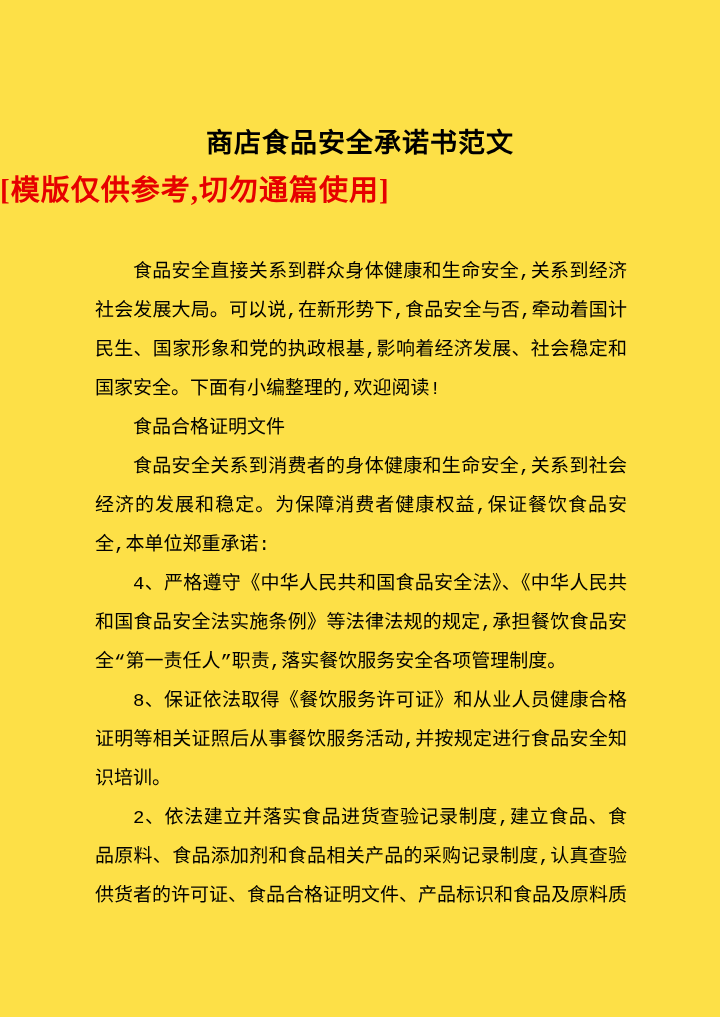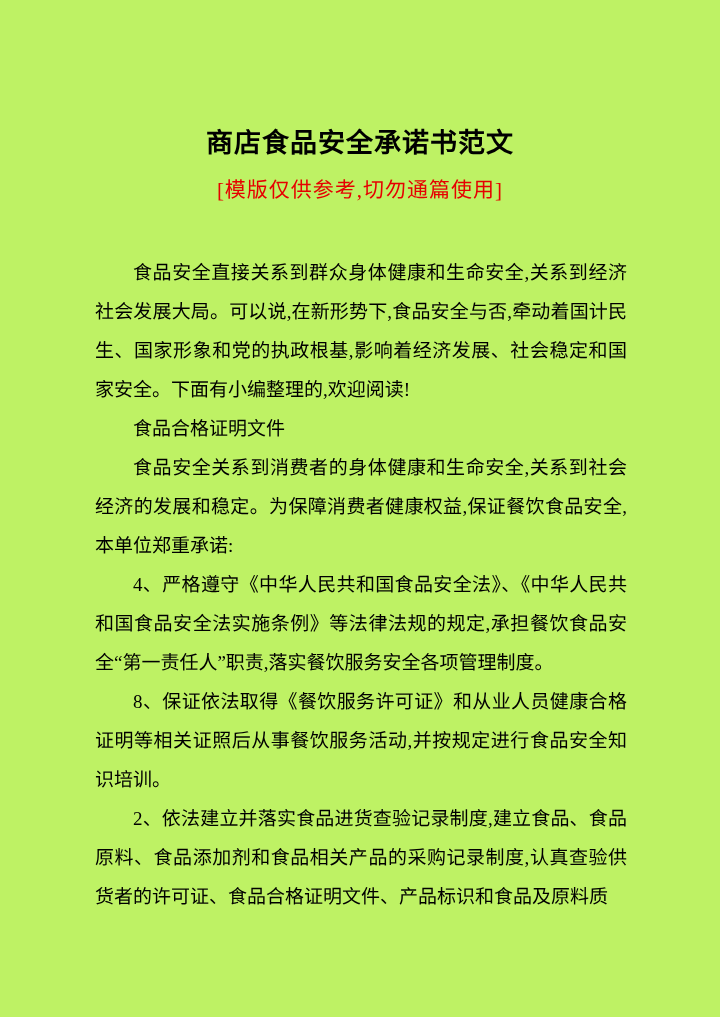--- a/index.html
+++ b/index.html
@@ -5,55 +5,56 @@
   html, body {
     margin: 0;
     padding: 0;
     background: #ffffff;
   }
   .page {
     position: relative;
     width: 720px;
     height: 1017px;
     margin: 0 auto;
-    background: #bef264;
+    background: #fde047;
     overflow: hidden;
     font-family: "Liberation Serif", "DejaVu Serif", serif;
     color: #000000;
   }
   .doc-title {
     margin: 126px 0 0 0;
     text-align: center;
     font-size: 27px;
     font-weight: bold;
     letter-spacing: 1px;
     line-height: 34px;
     font-family: "Liberation Serif", "DejaVu Serif", serif;
   }
   .doc-subtitle {
     margin: 15px 0 0 0;
-    text-align: center;
-    font-size: 21px;
-    font-weight: normal;
+    text-align: left;
+    font-size: 29px;
+    font-weight: bold;
     letter-spacing: 1px;
     line-height: 30px;
     color: #e60000;
   }
   .doc-body {
     margin: 48px 93px 0 95px;
     font-size: 19px;
     line-height: 39px;
     text-align: justify;
     text-justify: inter-ideograph;
   }
   .doc-body p {
     margin: 0;
     padding: 0;
     text-indent: 2em;
     word-break: break-all;
+    font-family: Liberation Mono, monospace;
   }
 </style>
 </head>
 <body>
 
 <div class="page">
   <h1 class="doc-title">商店食品安全承诺书范文</h1>
   <div class="doc-subtitle">[模版仅供参考,切勿通篇使用]</div>
   <div class="doc-body">
     <p>食品安全直接关系到群众身体健康和生命安全,关系到经济社会发展大局。可以说,在新形势下,食品安全与否,牵动着国计民生、国家形象和党的执政根基,影响着经济发展、社会稳定和国家安全。下面有小编整理的,欢迎阅读!</p>

